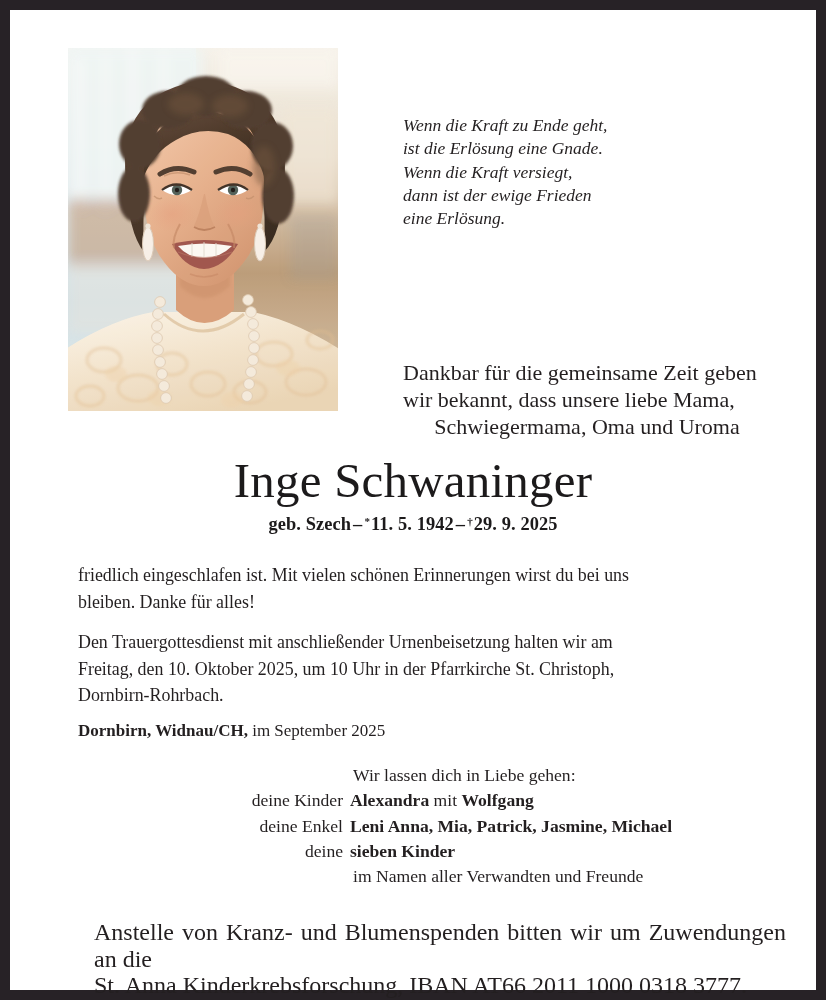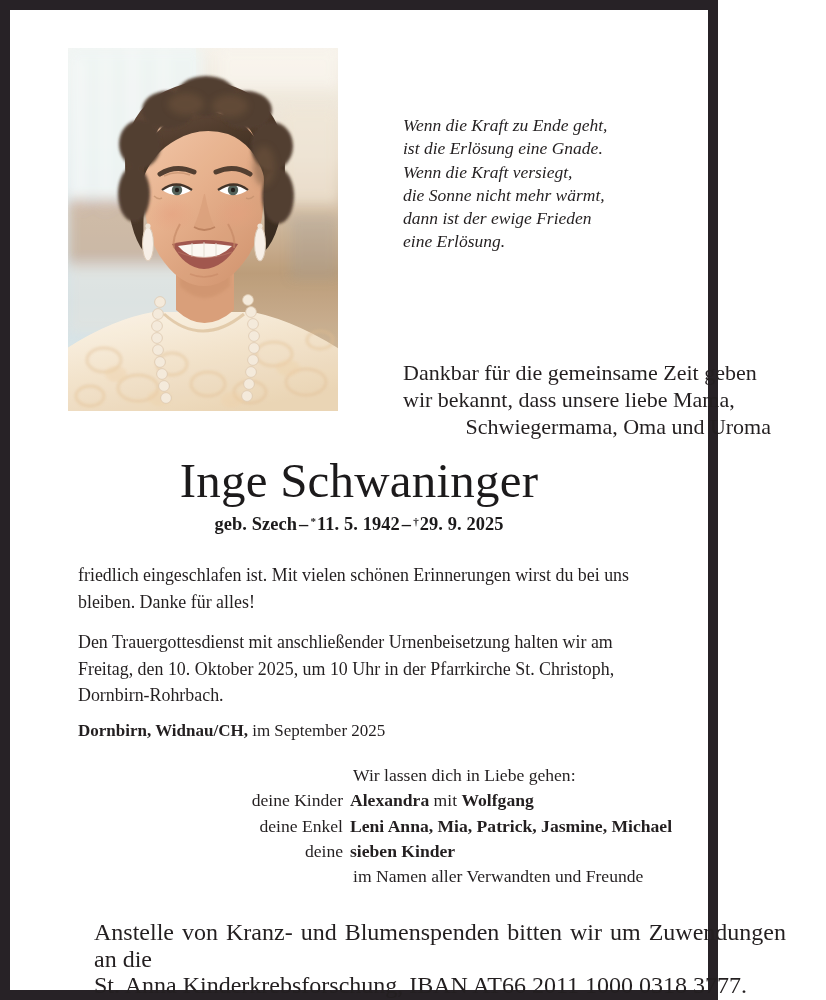--- a/index.html
+++ b/index.html
@@ -11,21 +11,21 @@
     width: 826px;
     height: 1000px;
     font-family: "Liberation Serif", "DejaVu Serif", serif;
     color: #231f20;
     overflow: hidden;
   }
 
   
   #notice {
     position: relative;
-    width: 718px;
+    width: 826px;
     height: 1000px;
     box-sizing: border-box;
     background: #272226;
     padding: 10px;
   }
   #notice-inner {
     position: relative;
     width: 100%;
     height: 100%;
     box-sizing: border-box;
@@ -61,21 +61,21 @@
   #intro {
     position: absolute;
     left: 393px;
     top: 349px;
     width: 368px;
     font-size: 22px;
     line-height: 27px;
     text-align: justify;
     text-justify: inter-word;
   }
-  #intro .lastline { text-align: right; }
+  #intro .lastline { text-align: center; }
 
   
   #name-block {
     position: absolute;
     left: 10px;
     right: 10px;
     top: 443px;
     text-align: center;
   }
   #deceased-name {
@@ -345,21 +345,20 @@
         </g>
 
         <rect x="0" y="0" width="270" height="363" fill="#ffffff" opacity="0.05"></rect>
       </svg>
     </div>
 
     <div id="verse">
       <div class="vline">Wenn die Kraft zu Ende geht,</div>
       <div class="vline">ist die Erlösung eine Gnade.</div>
       <div class="vline">Wenn die Kraft versiegt,</div>
-      <div class="vline">die Sonne nicht mehr wärmt,</div>
       <div class="vline">dann ist der ewige Frieden</div>
       <div class="vline">eine Erlösung.</div>
     </div>
 
     <div id="intro">
       <div>Dankbar für die gemeinsame Zeit geben</div>
       <div>wir bekannt, dass unsere liebe Mama,</div>
       <div class="lastline">Schwiegermama, Oma und Uroma</div>
     </div>
 

